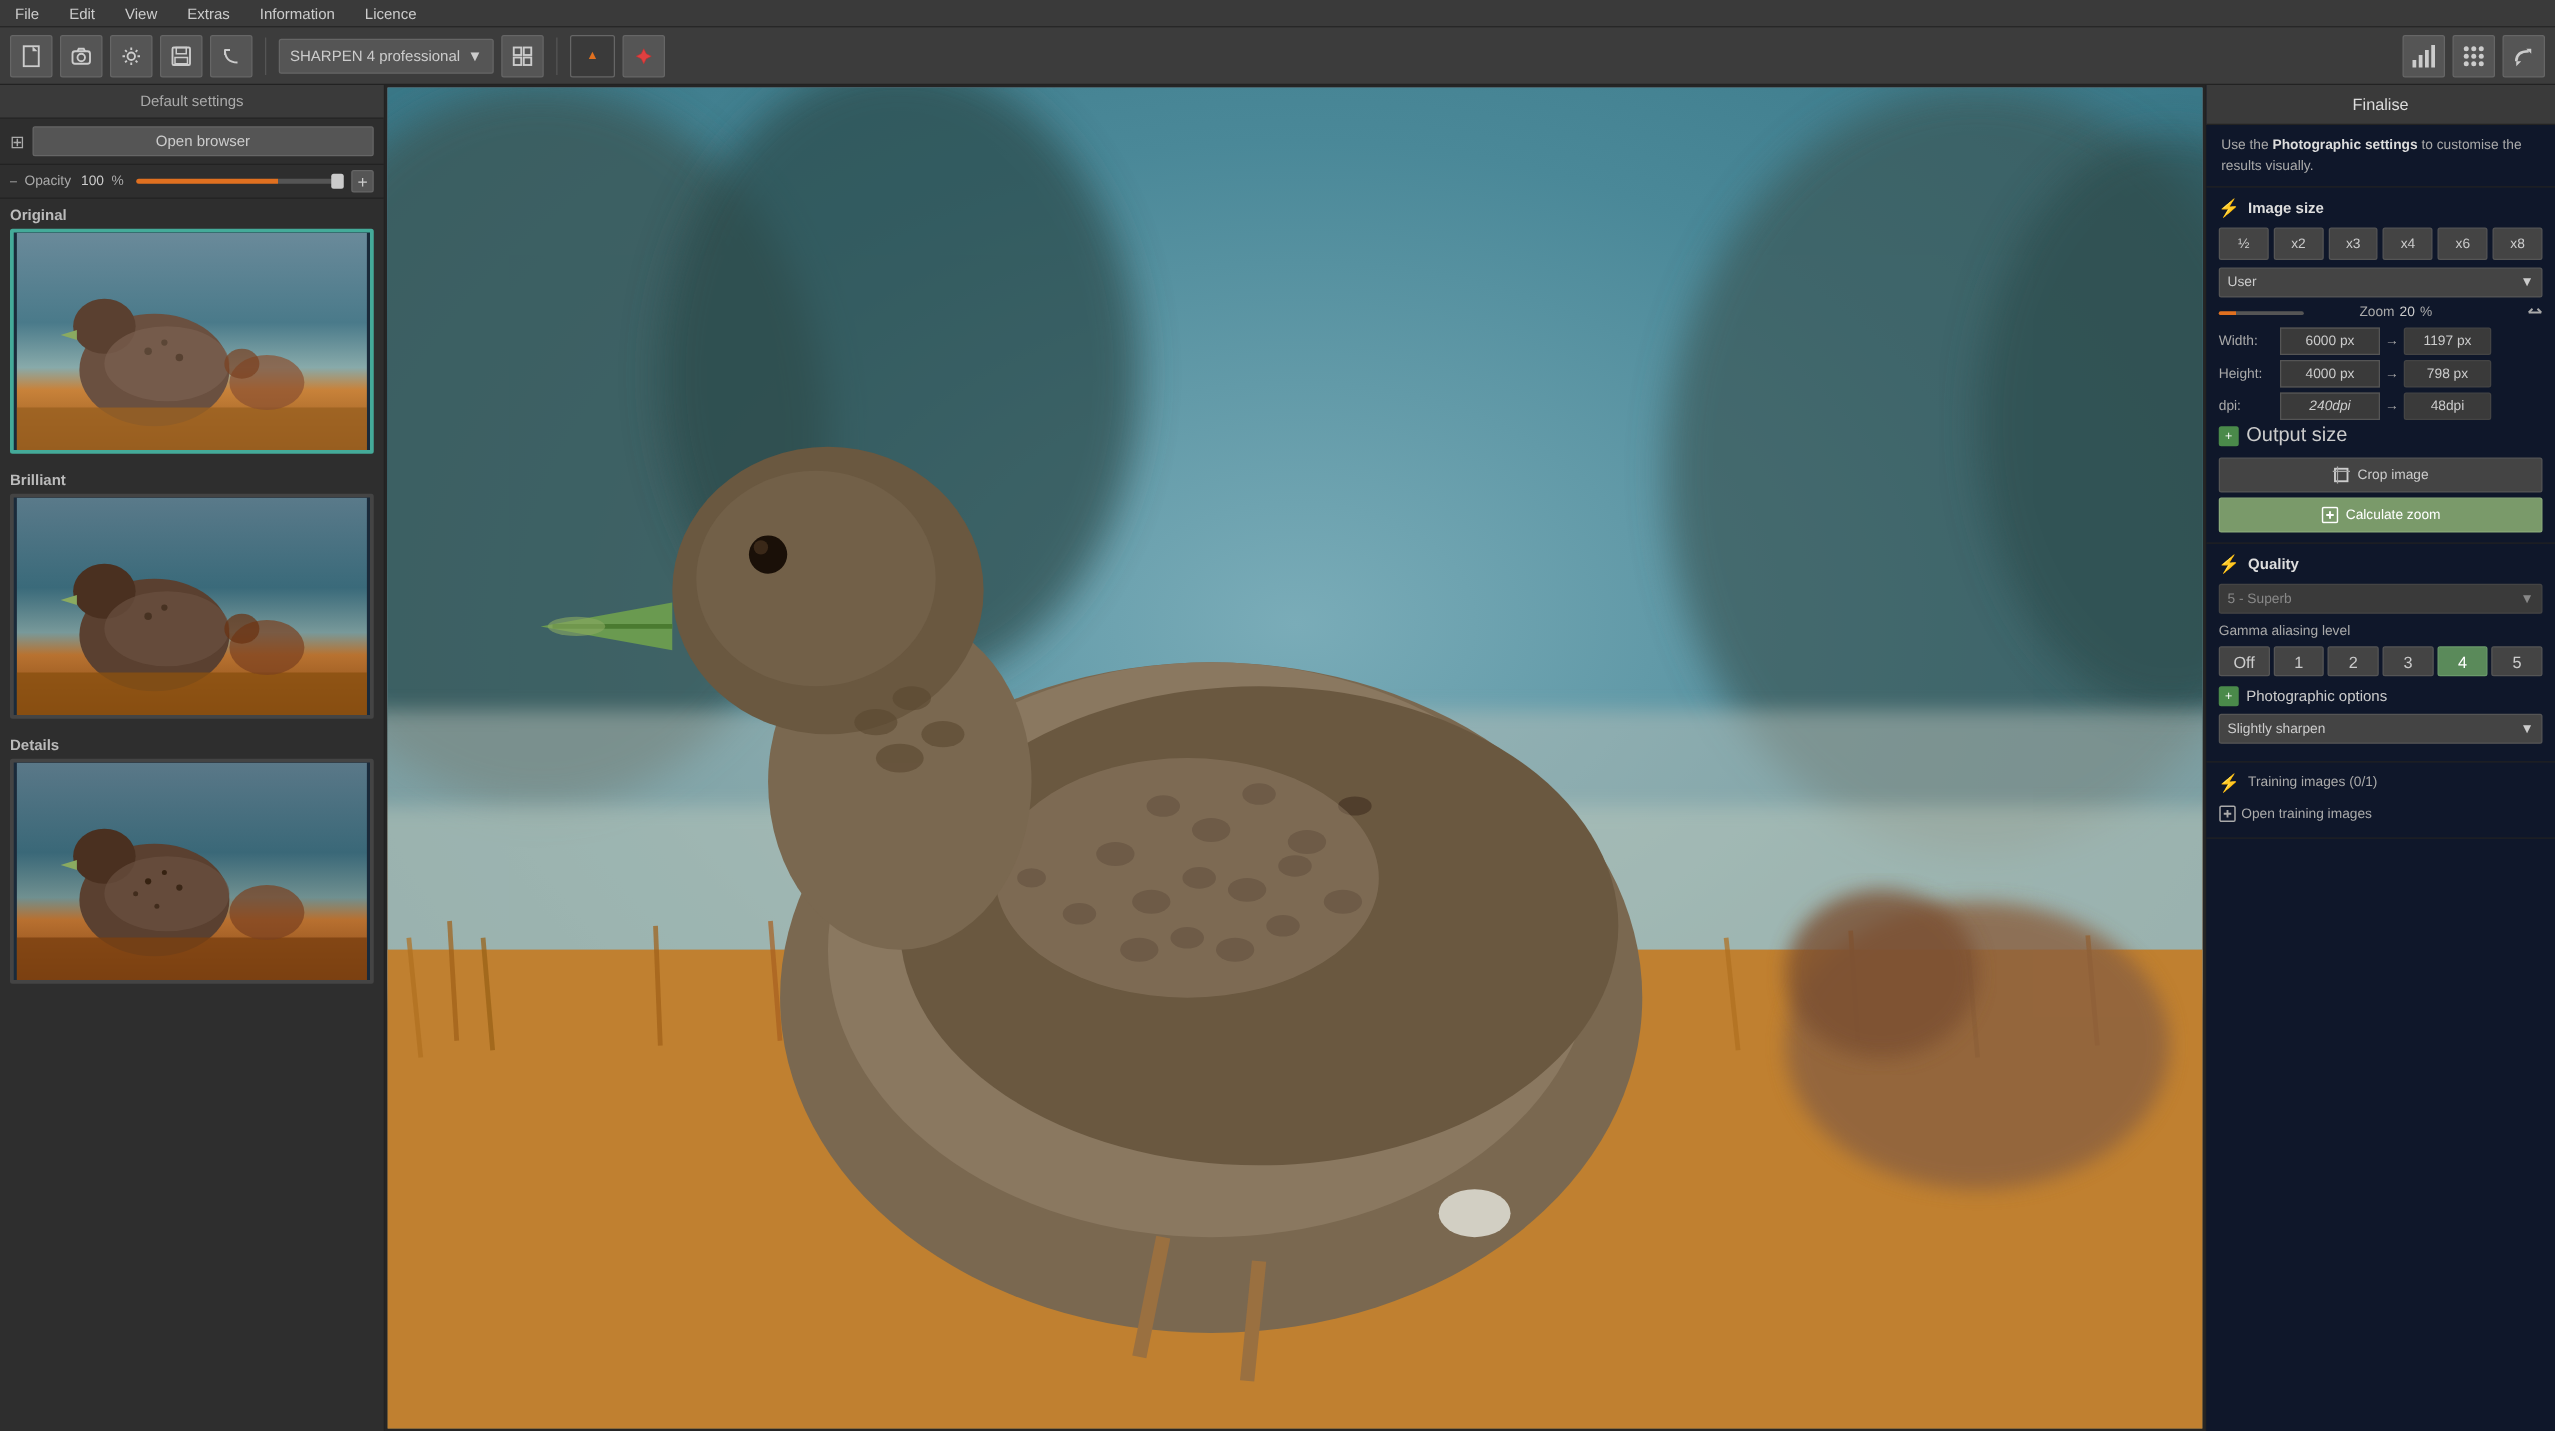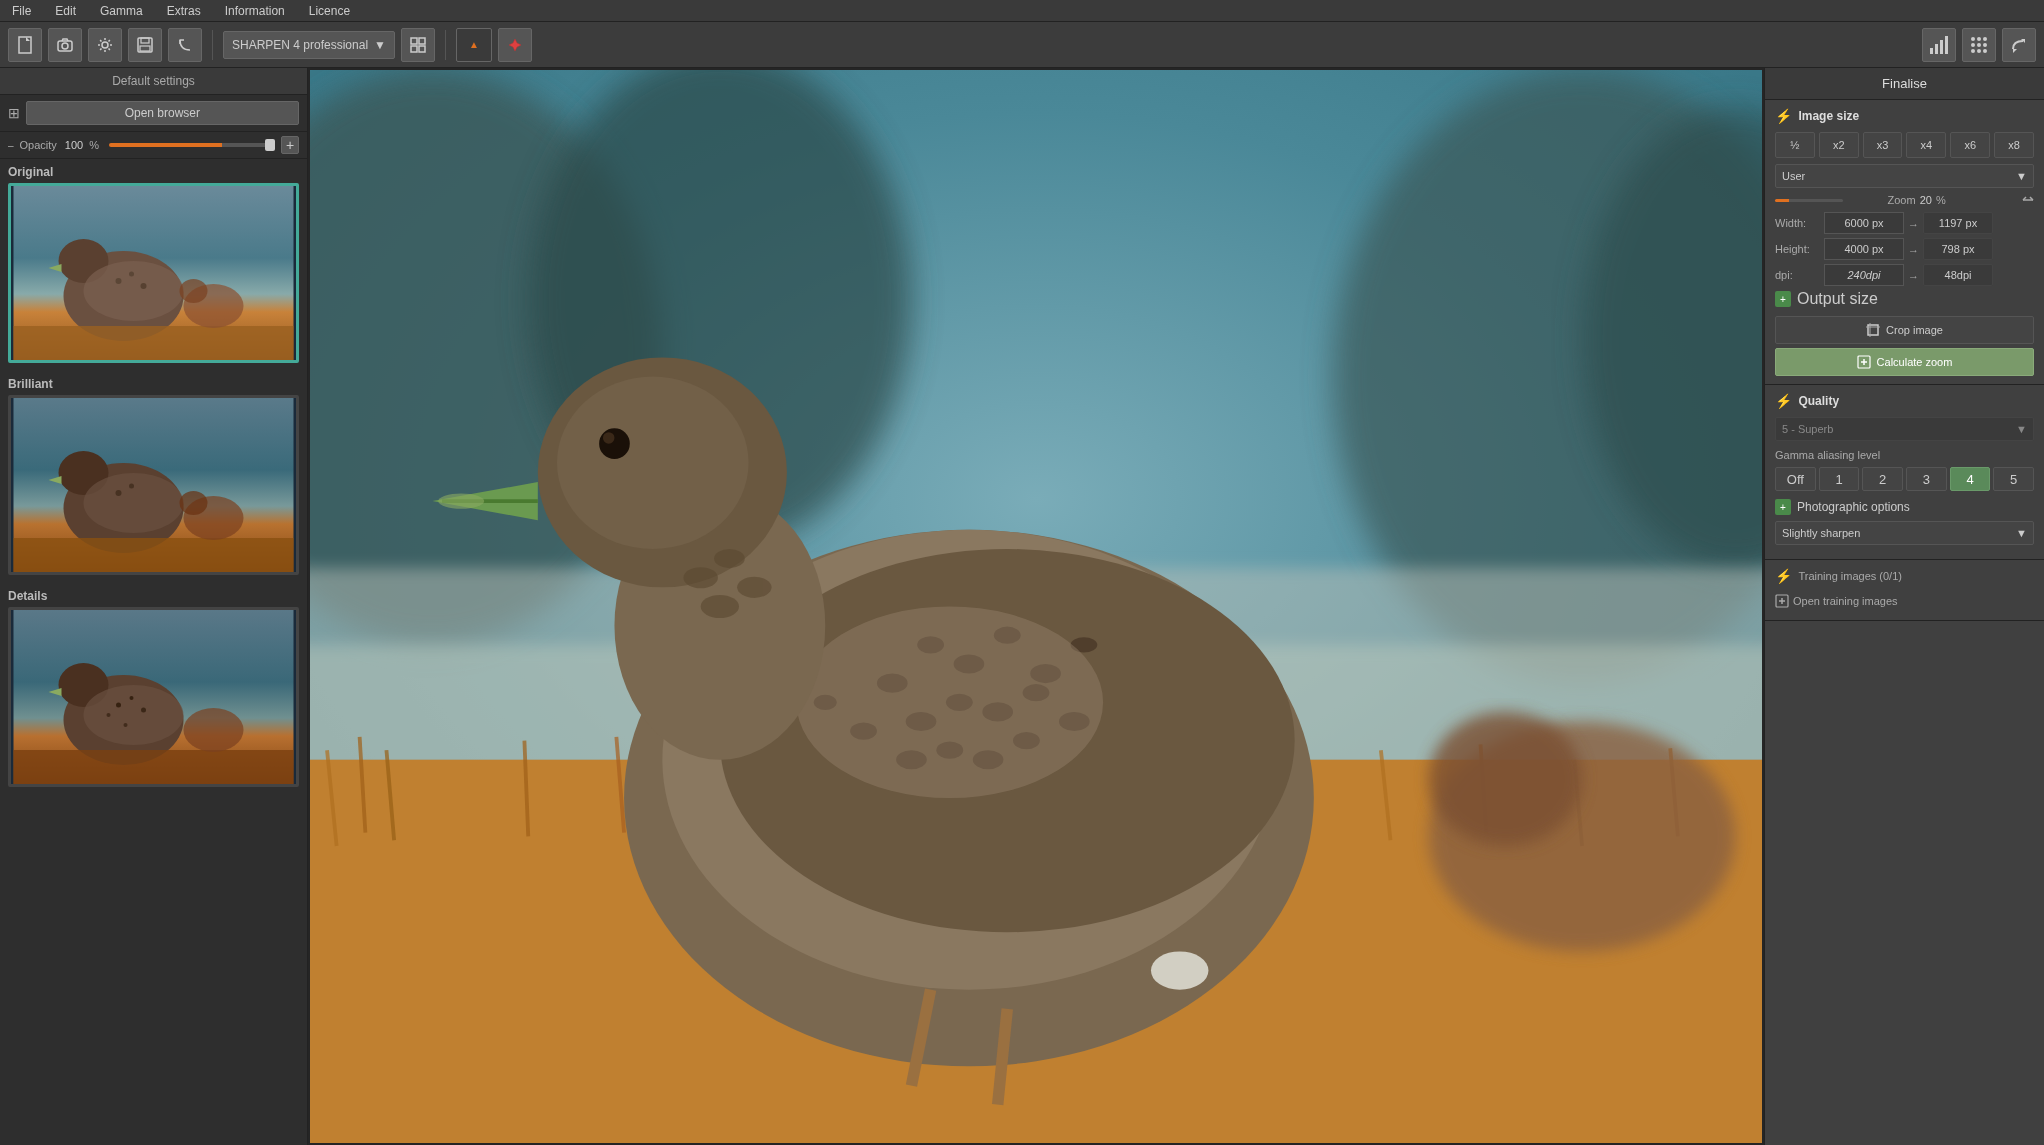--- a/index.html
+++ b/index.html
@@ -219,21 +219,21 @@
         #804818 90%,
         #6a3a10 100%
       );
       position: relative;
       overflow: hidden;
     }
 
     
     .right-panel {
       width: 280px;
-      background: #404040;
+      background: #0f172a;
       border-left: 1px solid #222;
       display: flex;
       flex-direction: column;
       flex-shrink: 0;
       overflow-y: auto;
     }
     .right-panel-header {
       background: #3a3a3a;
       text-align: center;
       padding: 8px;
@@ -525,21 +525,21 @@
     ::-webkit-scrollbar { width: 6px; }
     ::-webkit-scrollbar-track { background: #2a2a2a; }
     ::-webkit-scrollbar-thumb { background: #555; border-radius: 3px; }
   </style>
 </head>
 <body>
 
 <div class="menubar">
   <span class="menubar-item">File</span>
   <span class="menubar-item">Edit</span>
-  <span class="menubar-item">Gamma</span>
+  <span class="menubar-item">View</span>
   <span class="menubar-item">Extras</span>
   <span class="menubar-item">Information</span>
   <span class="menubar-item">Licence</span>
 </div>
 
 <div class="toolbar">
   <div class="toolbar-btn" title="New">
     <svg width="18" height="18" viewBox="0 0 18 18">
         <rect x="3" y="1" width="12" height="16" fill="none" stroke="#ccc" stroke-width="1.5"></rect>
         <path d="M10 1 L14 5 L10 5 Z" fill="#ccc"></path>
@@ -849,20 +849,23 @@
         <line x1="360" y1="480" x2="350" y2="530" stroke="#9a7040" stroke-width="6"></line>
         <line x1="400" y1="490" x2="395" y2="540" stroke="#9a7040" stroke-width="6"></line>
       </svg>
     </div>
   </div>
 
   <div class="right-panel">
     <div class="right-panel-header">Finalise</div>
 
 
+    <div class="settings-desc">
+      Use the <b>Photographic settings</b> to customise the results visually.
+    </div>
 
     <div class="section">
       <div class="section-title">
         <span class="section-icon">⚡</span>
         <span>Image size</span>
       </div>
 
       <div class="size-btn-row">
         <div class="size-btn">½</div>
         <div class="size-btn">x2</div>

